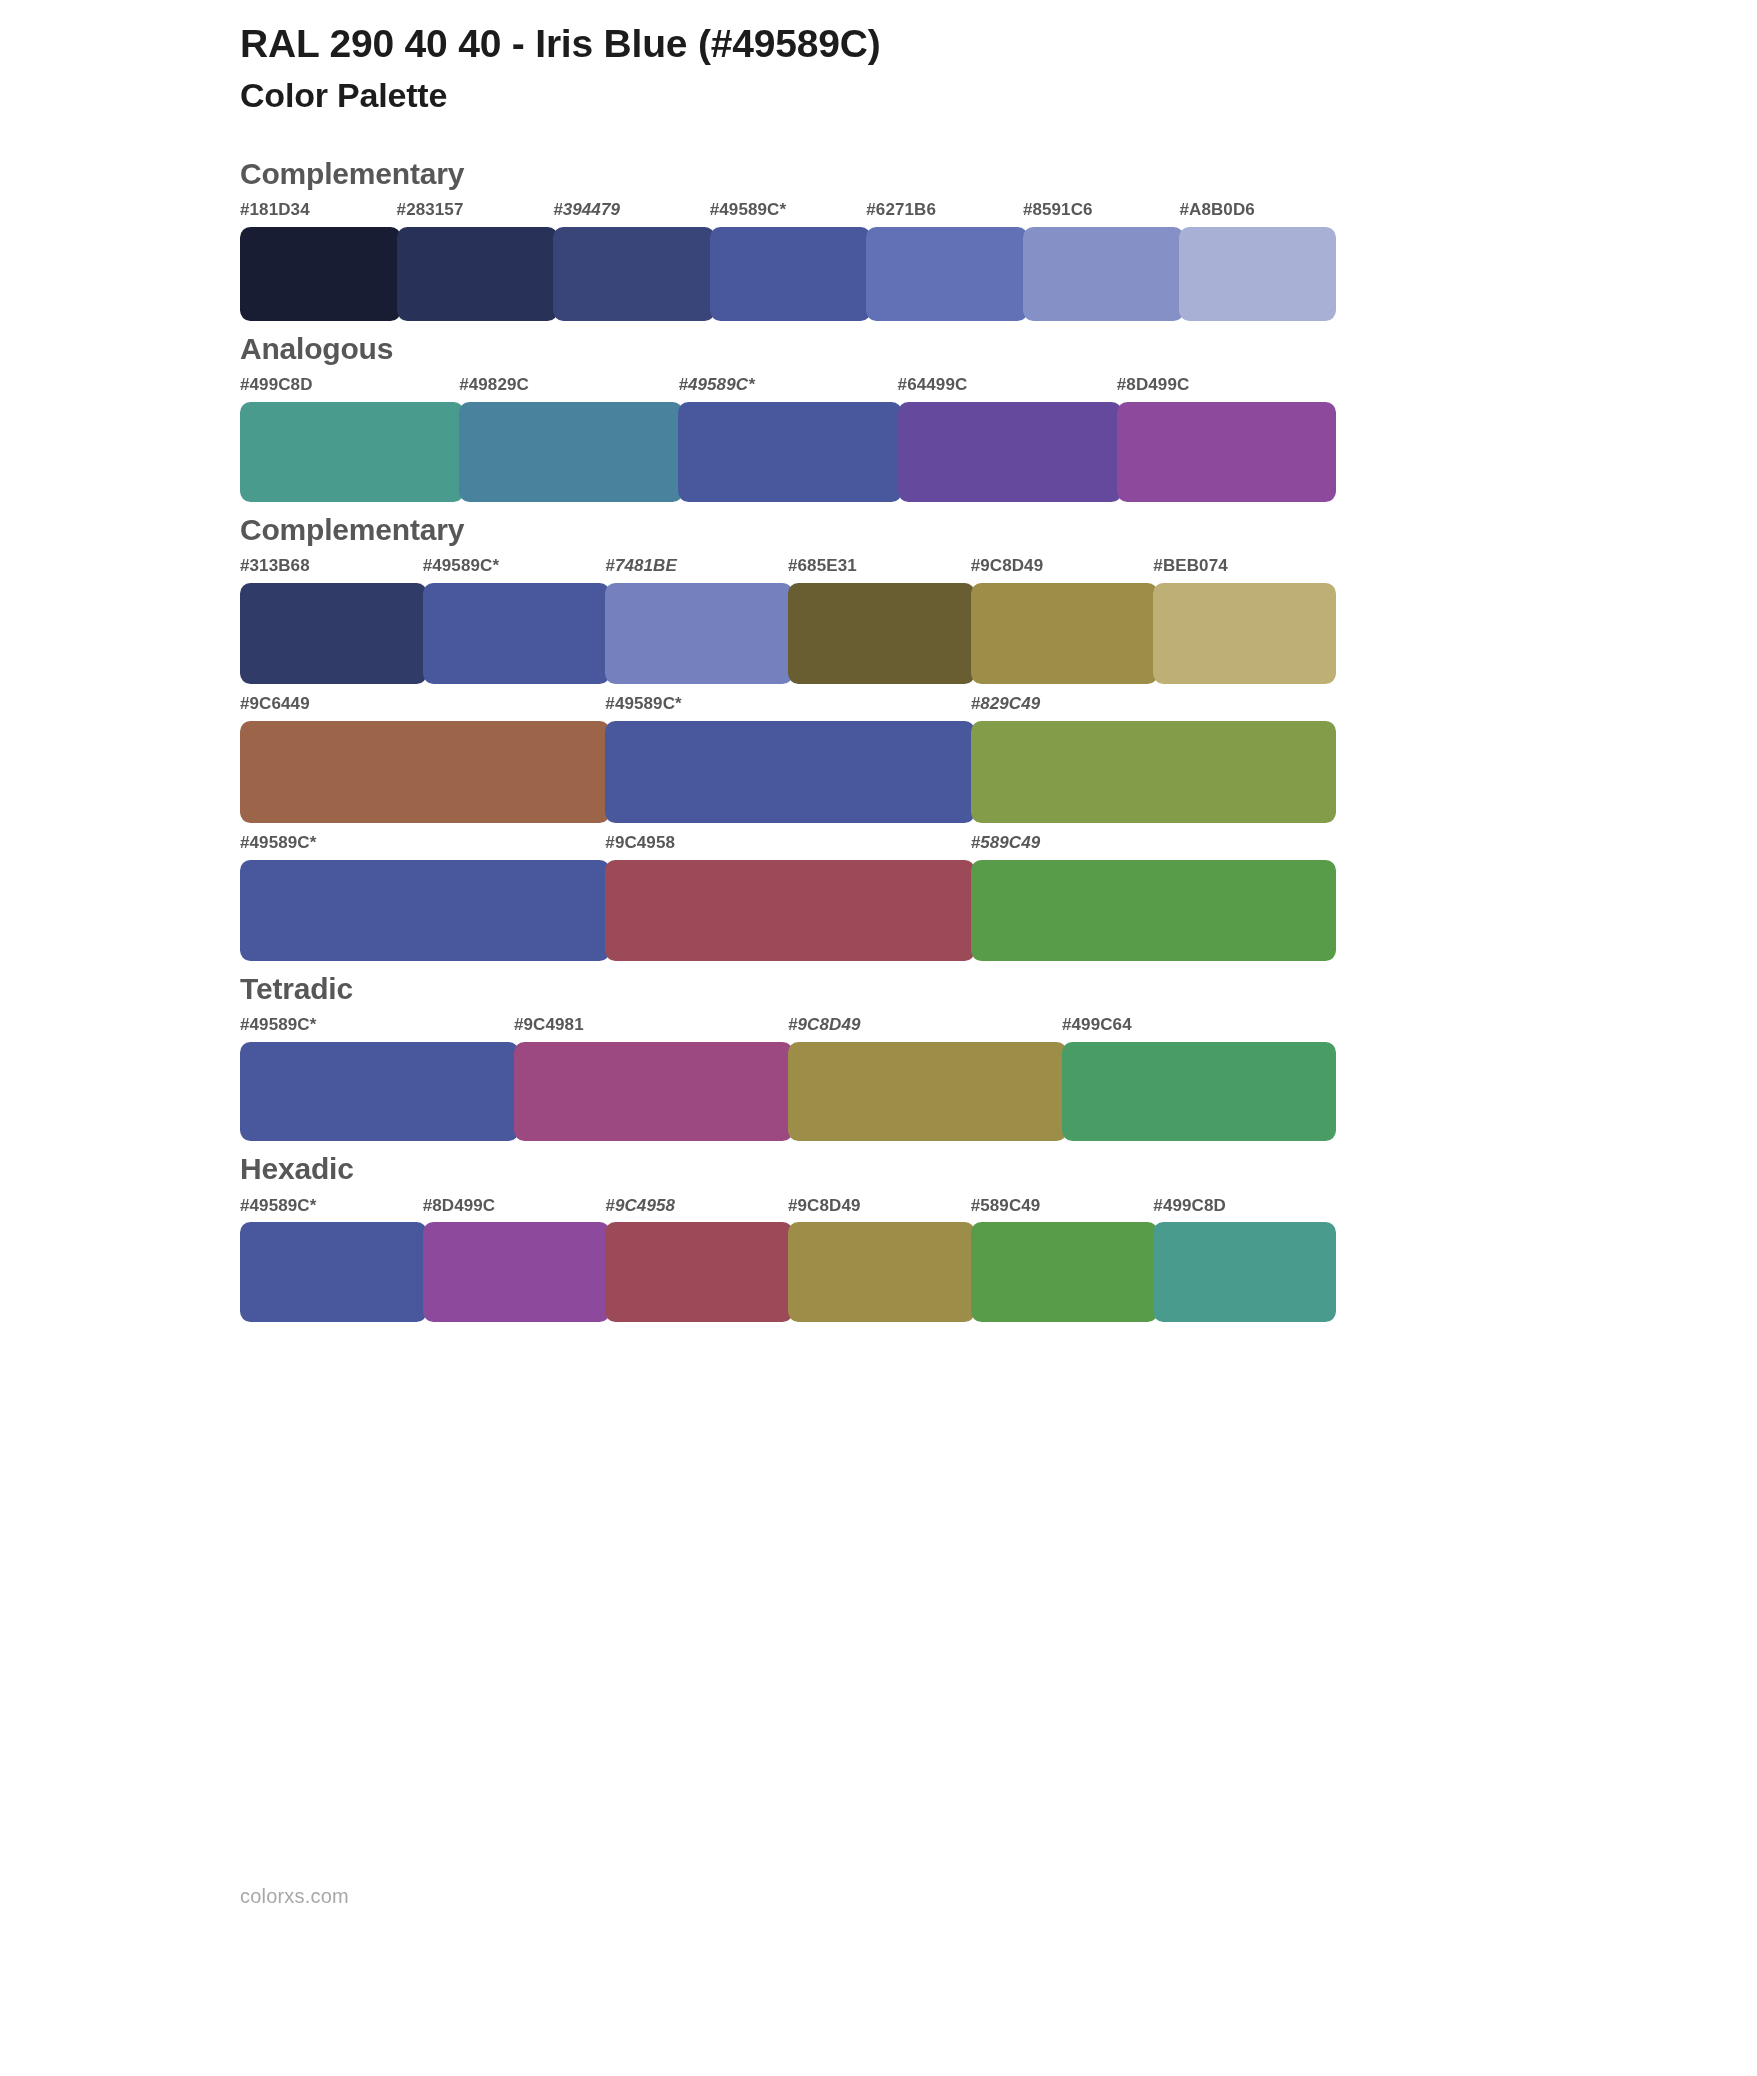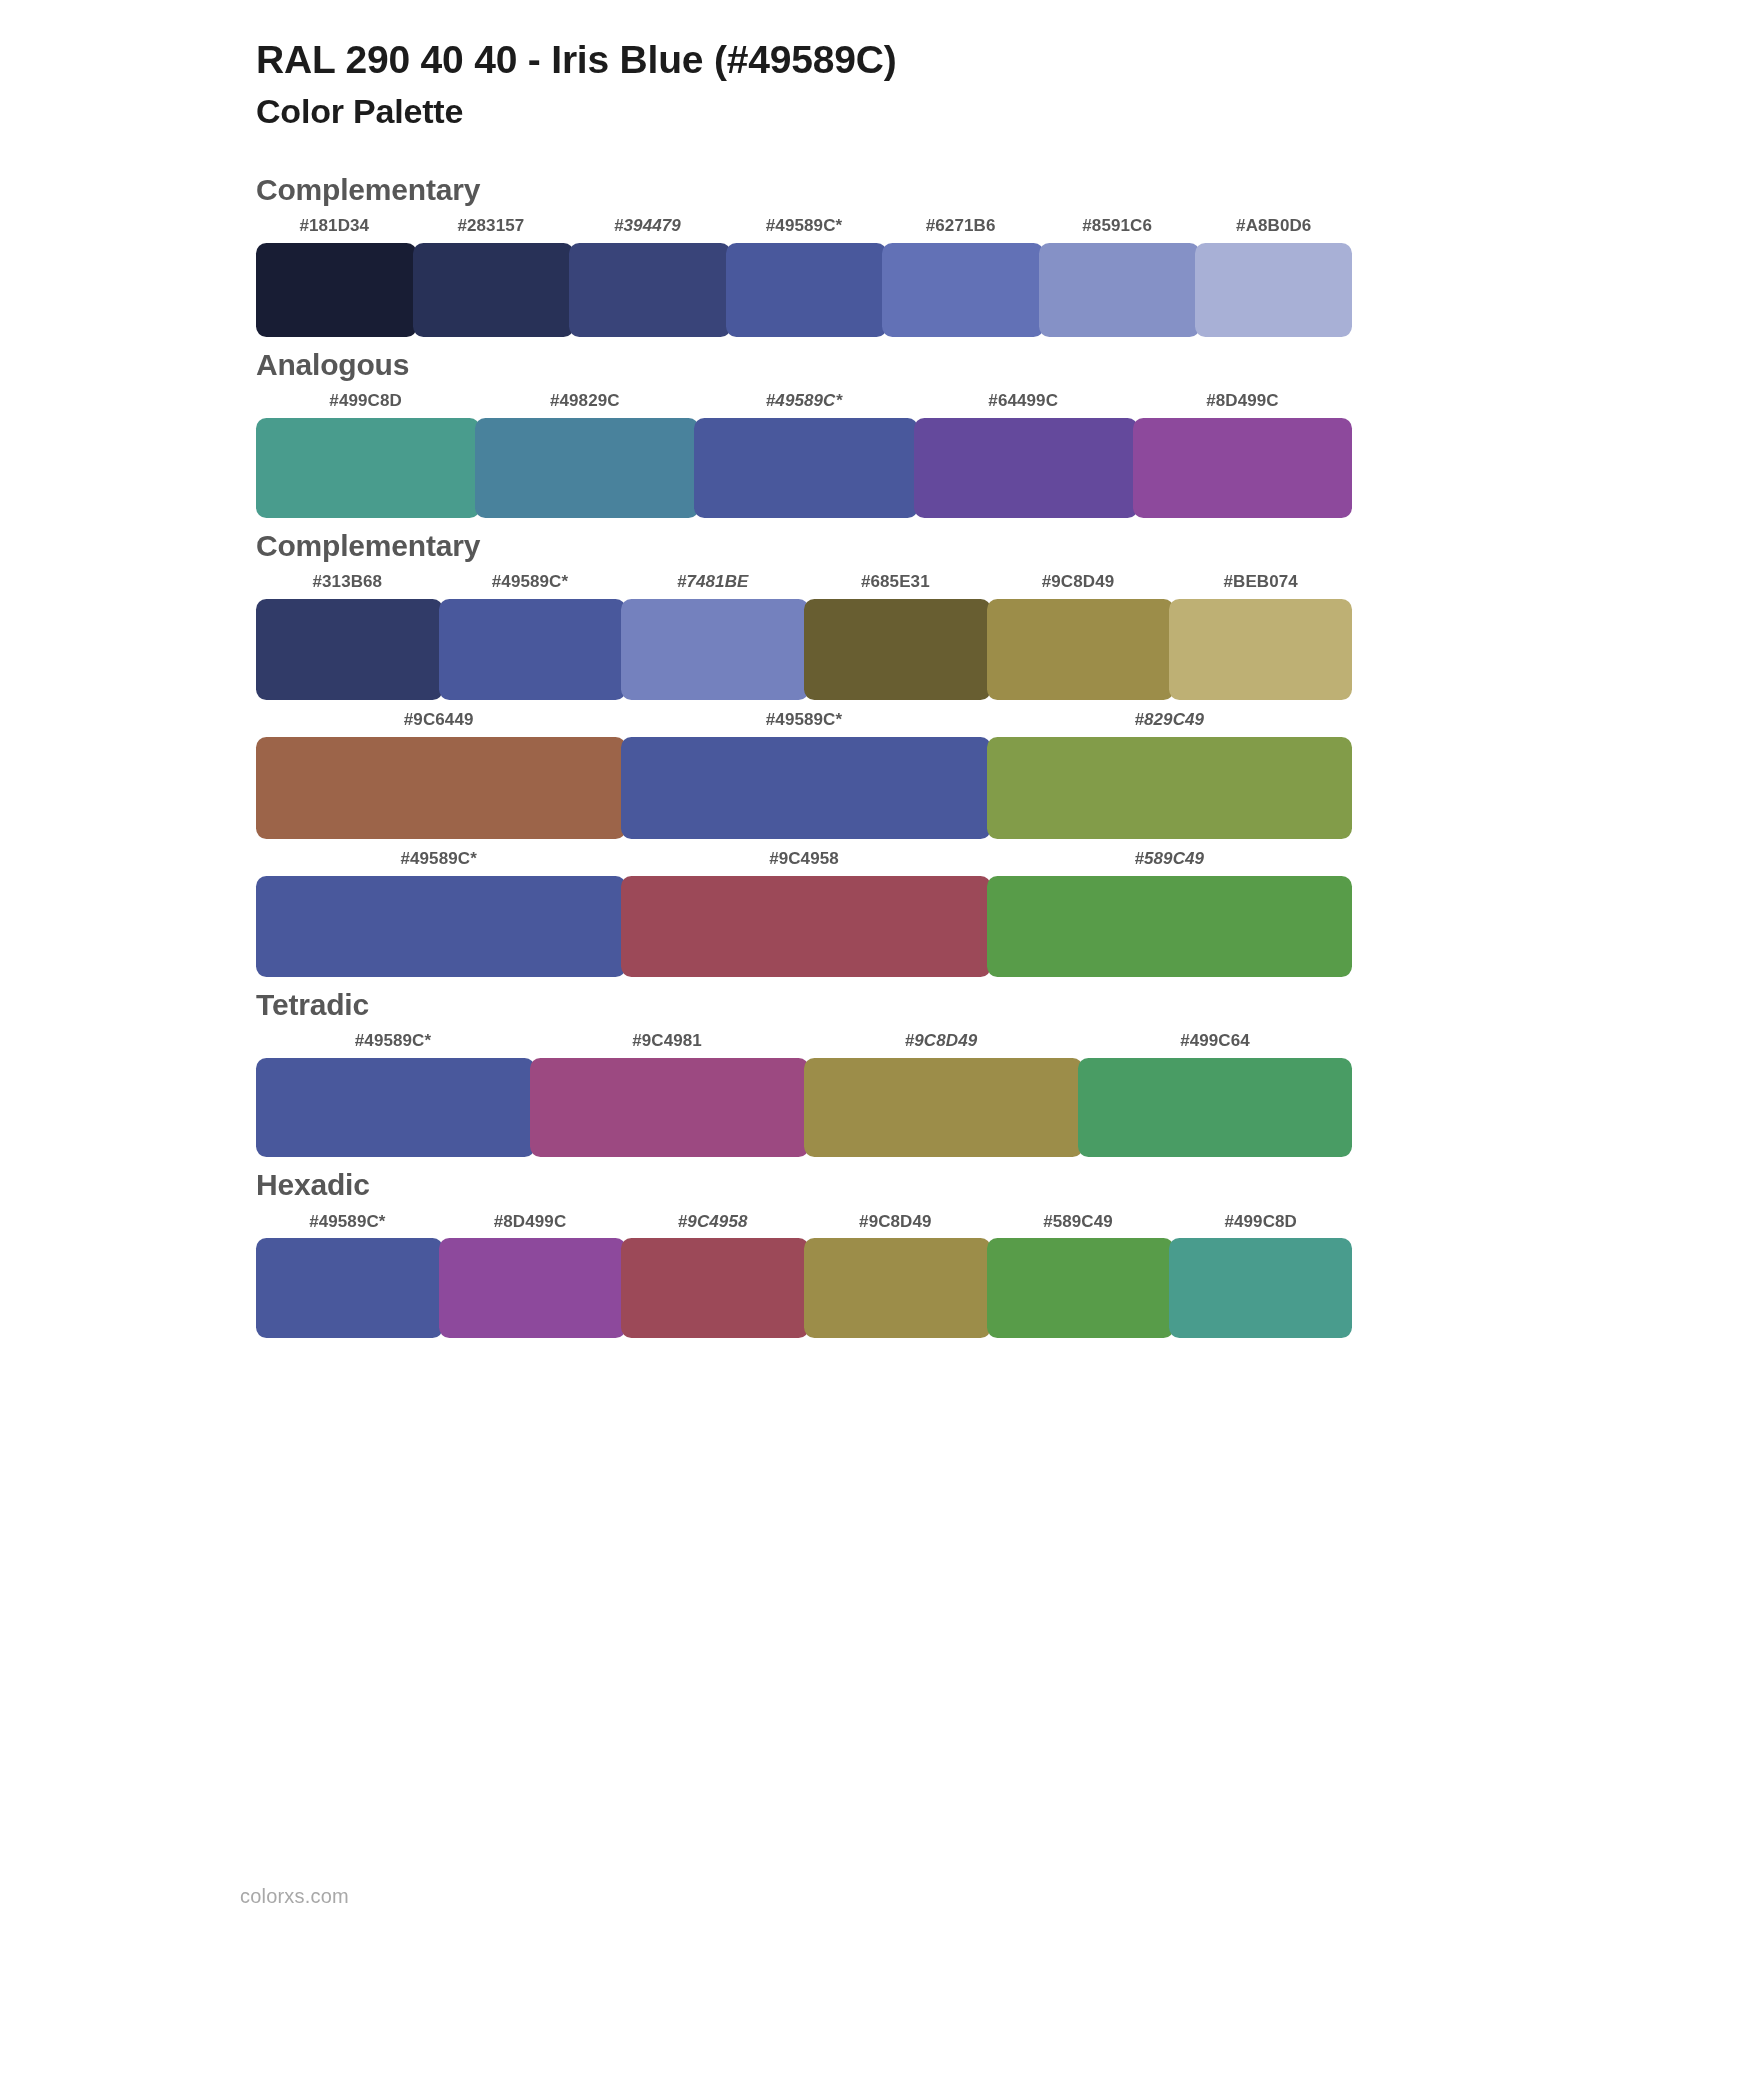--- a/index.html
+++ b/index.html
@@ -14,21 +14,21 @@
     font-family: "Liberation Sans", sans-serif;
     -webkit-font-smoothing: antialiased;
     overflow: hidden;
   }
 
   .page {
     position: relative;
     width: 1757px;
     height: 1935px;
     box-sizing: border-box;
-    padding: 16px;
+    padding: 0;
   }
 
   
   .header {
     padding: 22.4px 0 0 240px;
   }
   .page-title {
     font-size: 39px;
     font-weight: bold;
     color: #1c1c1c;
@@ -63,21 +63,20 @@
     line-height: 1.1;
     margin: 0 0 11.2px 0;
     white-space: nowrap;
   }
 
   .swatch-row {
     position: relative;
     width: 1096px;
     display: flex;
     align-items: flex-start;
-    text-align: center;
   }
   .swatch {
     position: relative;
     flex: 1 1 0;
     box-sizing: border-box;
   }
   .swatch-label {
     display: block;
     font-size: 17px;
     font-weight: bold;

